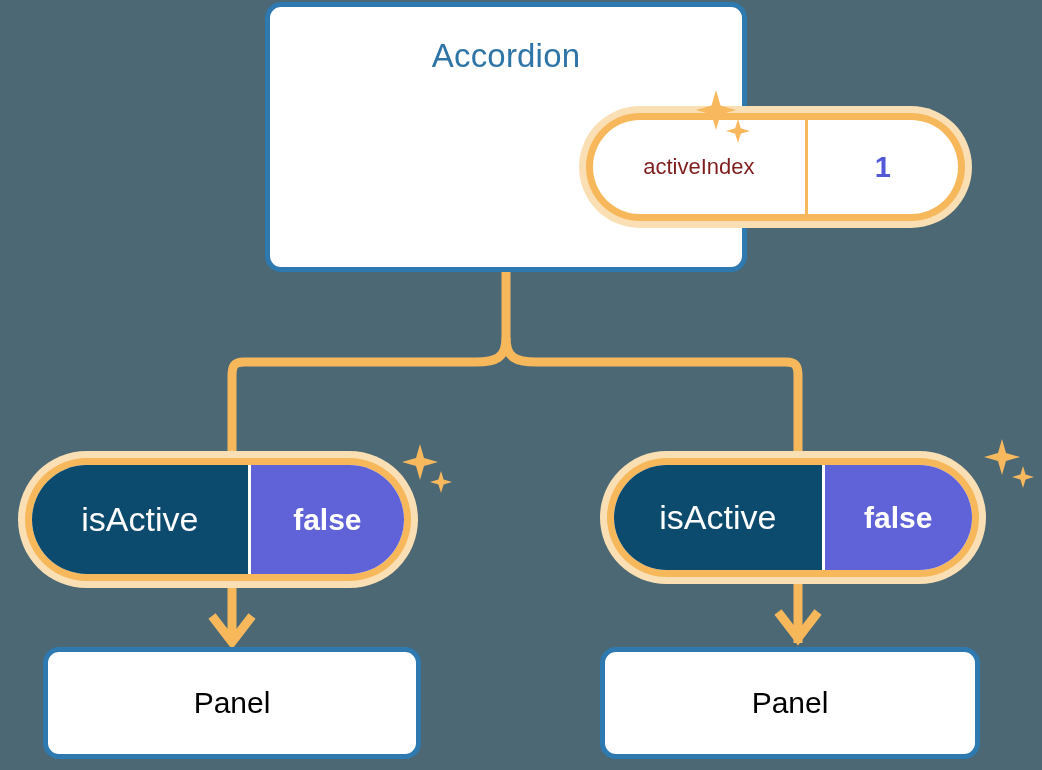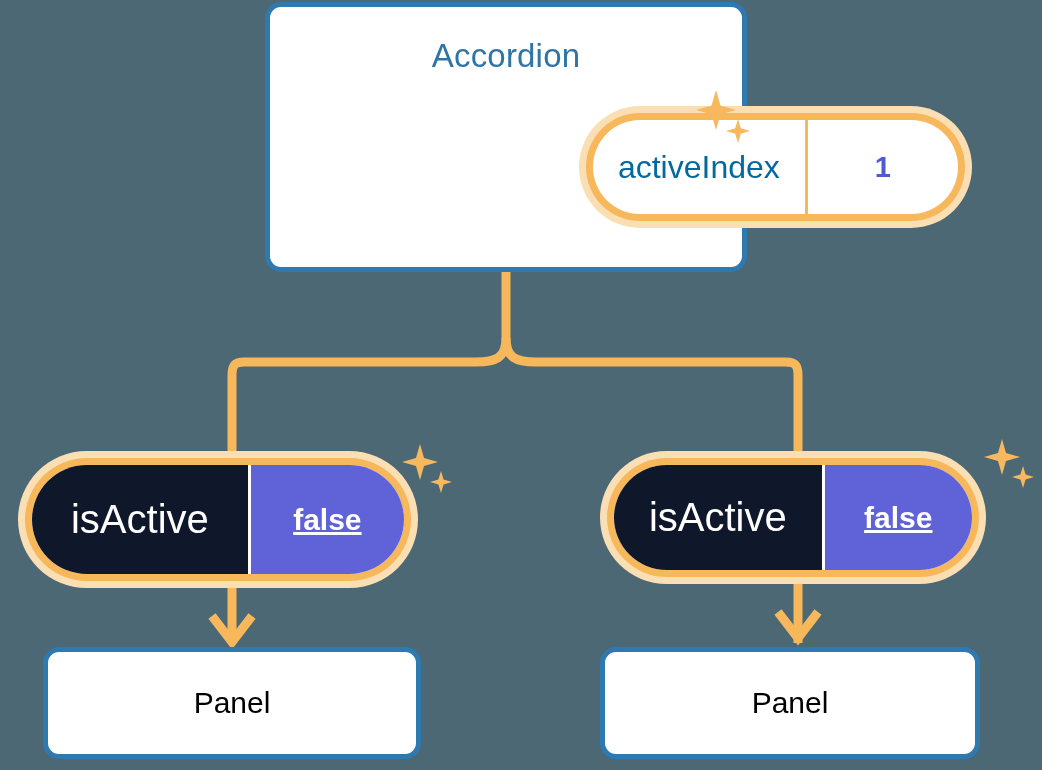--- a/index.html
+++ b/index.html
@@ -87,49 +87,48 @@
     align-items: center;
     justify-content: center;
     box-sizing: border-box;
     white-space: nowrap;
   }
 
   
   .pill-light .pill-body { background: #ffffff; }
   .pill-light .pill-key {
     flex: 0 0 58%;
-    color: #0369a1;
-    font-size: 32px;
+    color: #7f1d1d;
+    font-size: 22px;
     font-weight: 400;
   }
   .pill-light .pill-val {
     flex: 1 1 auto;
     color: #5258d6;
     font-size: 29px;
     font-weight: 700;
     border-left: 3px solid #f7b85c;
   }
 
   
   .pill-purple .pill-body { background: #ffffff; }
   .pill-purple .pill-key {
     flex: 0 0 58%;
-    background: #0f172a;
+    background: #0c4a6e;
     color: #ffffff;
-    font-size: 40px;
+    font-size: 34px;
     font-weight: 400;
   }
   .pill-purple .pill-val {
     flex: 1 1 auto;
     background: #6063d8;
     color: #ffffff;
     font-size: 30px;
     font-weight: 700;
     border-left: 3px solid #ffffff;
-    text-decoration: underline;
   }
 
   #pill-active-index { left: 309px; top: 99px;  width: 393px; height: 122px; }
   #pill-is-active-left  { left: 18px;  top: 451px; width: 400px; height: 137px; }
   #pill-is-active-right { left: 600px; top: 451px; width: 386px; height: 133px; }
 
   
   .sparkles {
     position: absolute;
     pointer-events: none;

